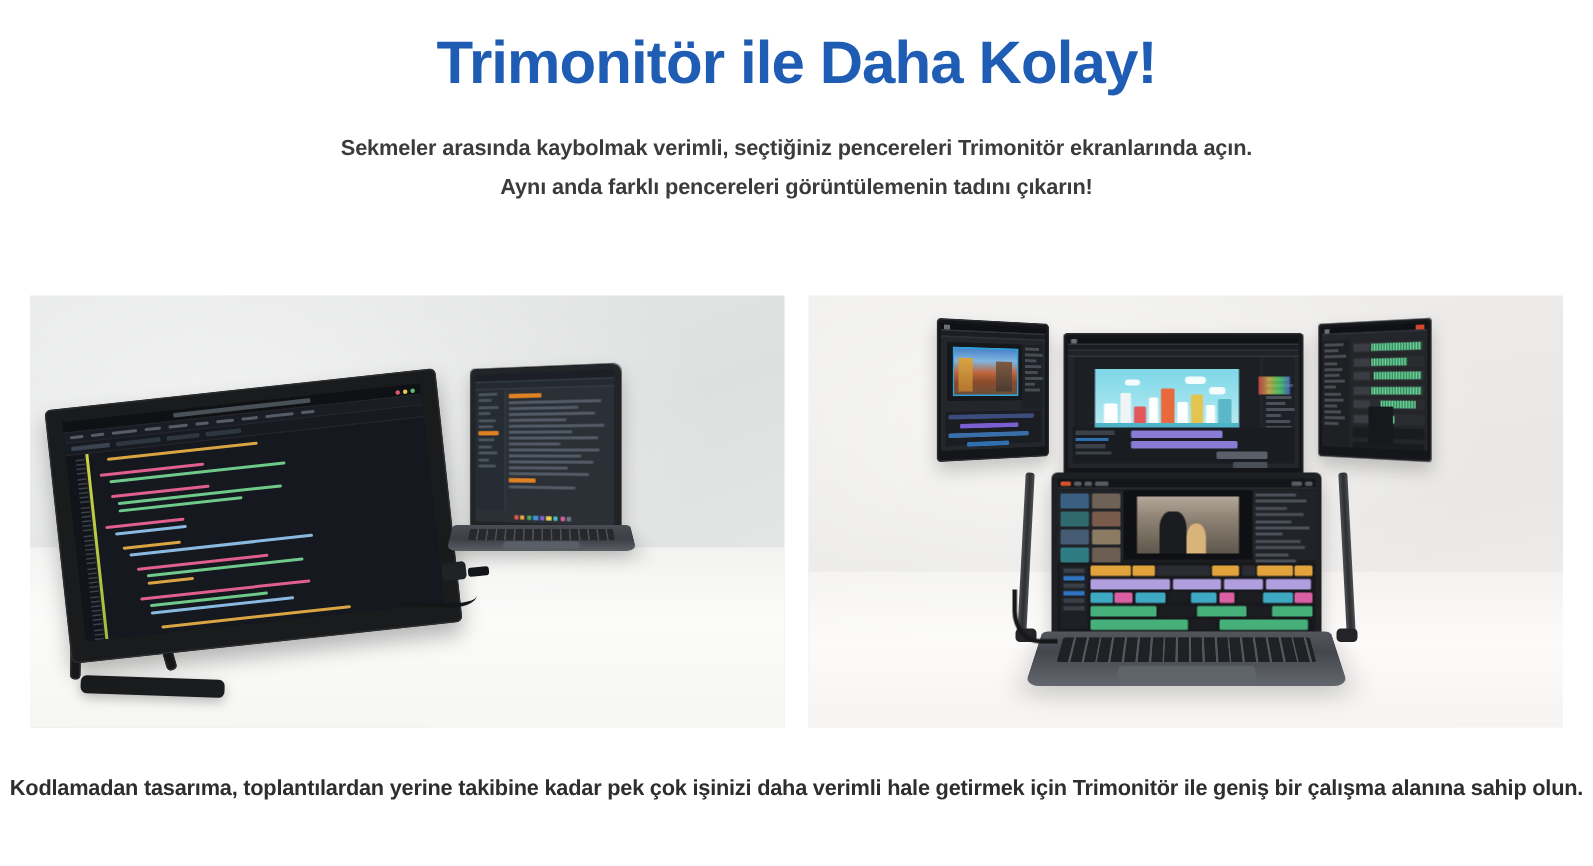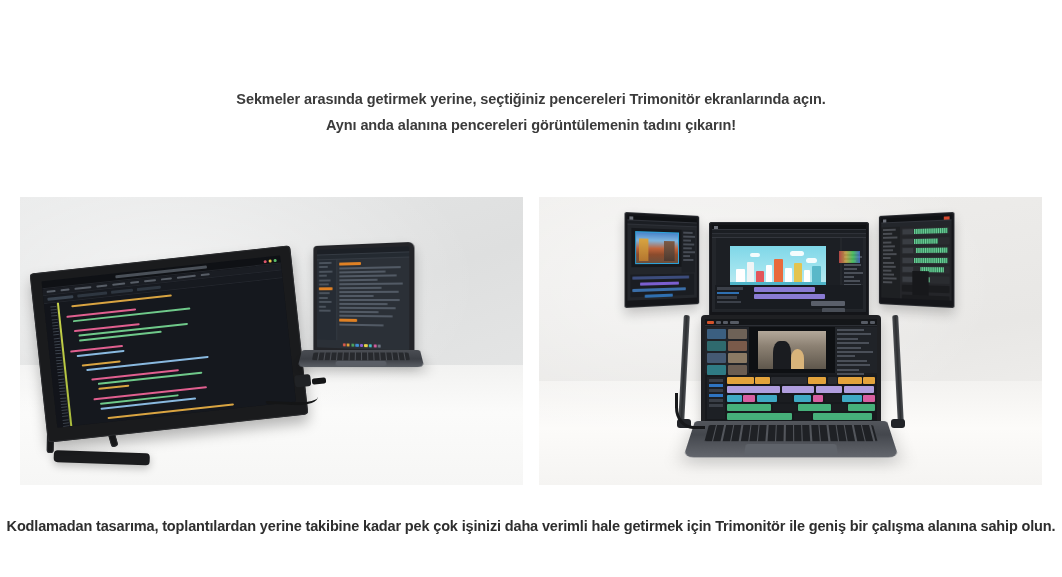--- a/index.html
+++ b/index.html
@@ -353,24 +353,25 @@
     color: #2e2e2e;
     letter-spacing: -0.15px;
     white-space: nowrap;
   }
 </style>
 </head>
 <body>
 
 <div class="page">
 
+  <h1 class="headline">Trimonitör ile Daha Kolay!</h1>
 
   <div class="subtitle">
-    <div>Sekmeler arasında getirmek yerine, seçtiğiniz pencereleri Trimonitör ekranlarında açın.</div>
-    <div>Aynı anda alanına pencereleri görüntülemenin tadını çıkarın!</div>
+    <div>Sekmeler arasında kaybolmak verimli, seçtiğiniz pencereleri Trimonitör ekranlarında açın.</div>
+    <div>Aynı anda farklı pencereleri görüntülemenin tadını çıkarın!</div>
   </div>
 
   <div class="photo-row">
 
     <div class="photo photo-left">
       <div class="desk-left"></div>
       <div class="wallshadow"></div>
 
       <div class="pm-stand">
         <div class="leg" style="left:0; top:0; width:7px; height:86px; transform:rotate(6deg);"></div>

